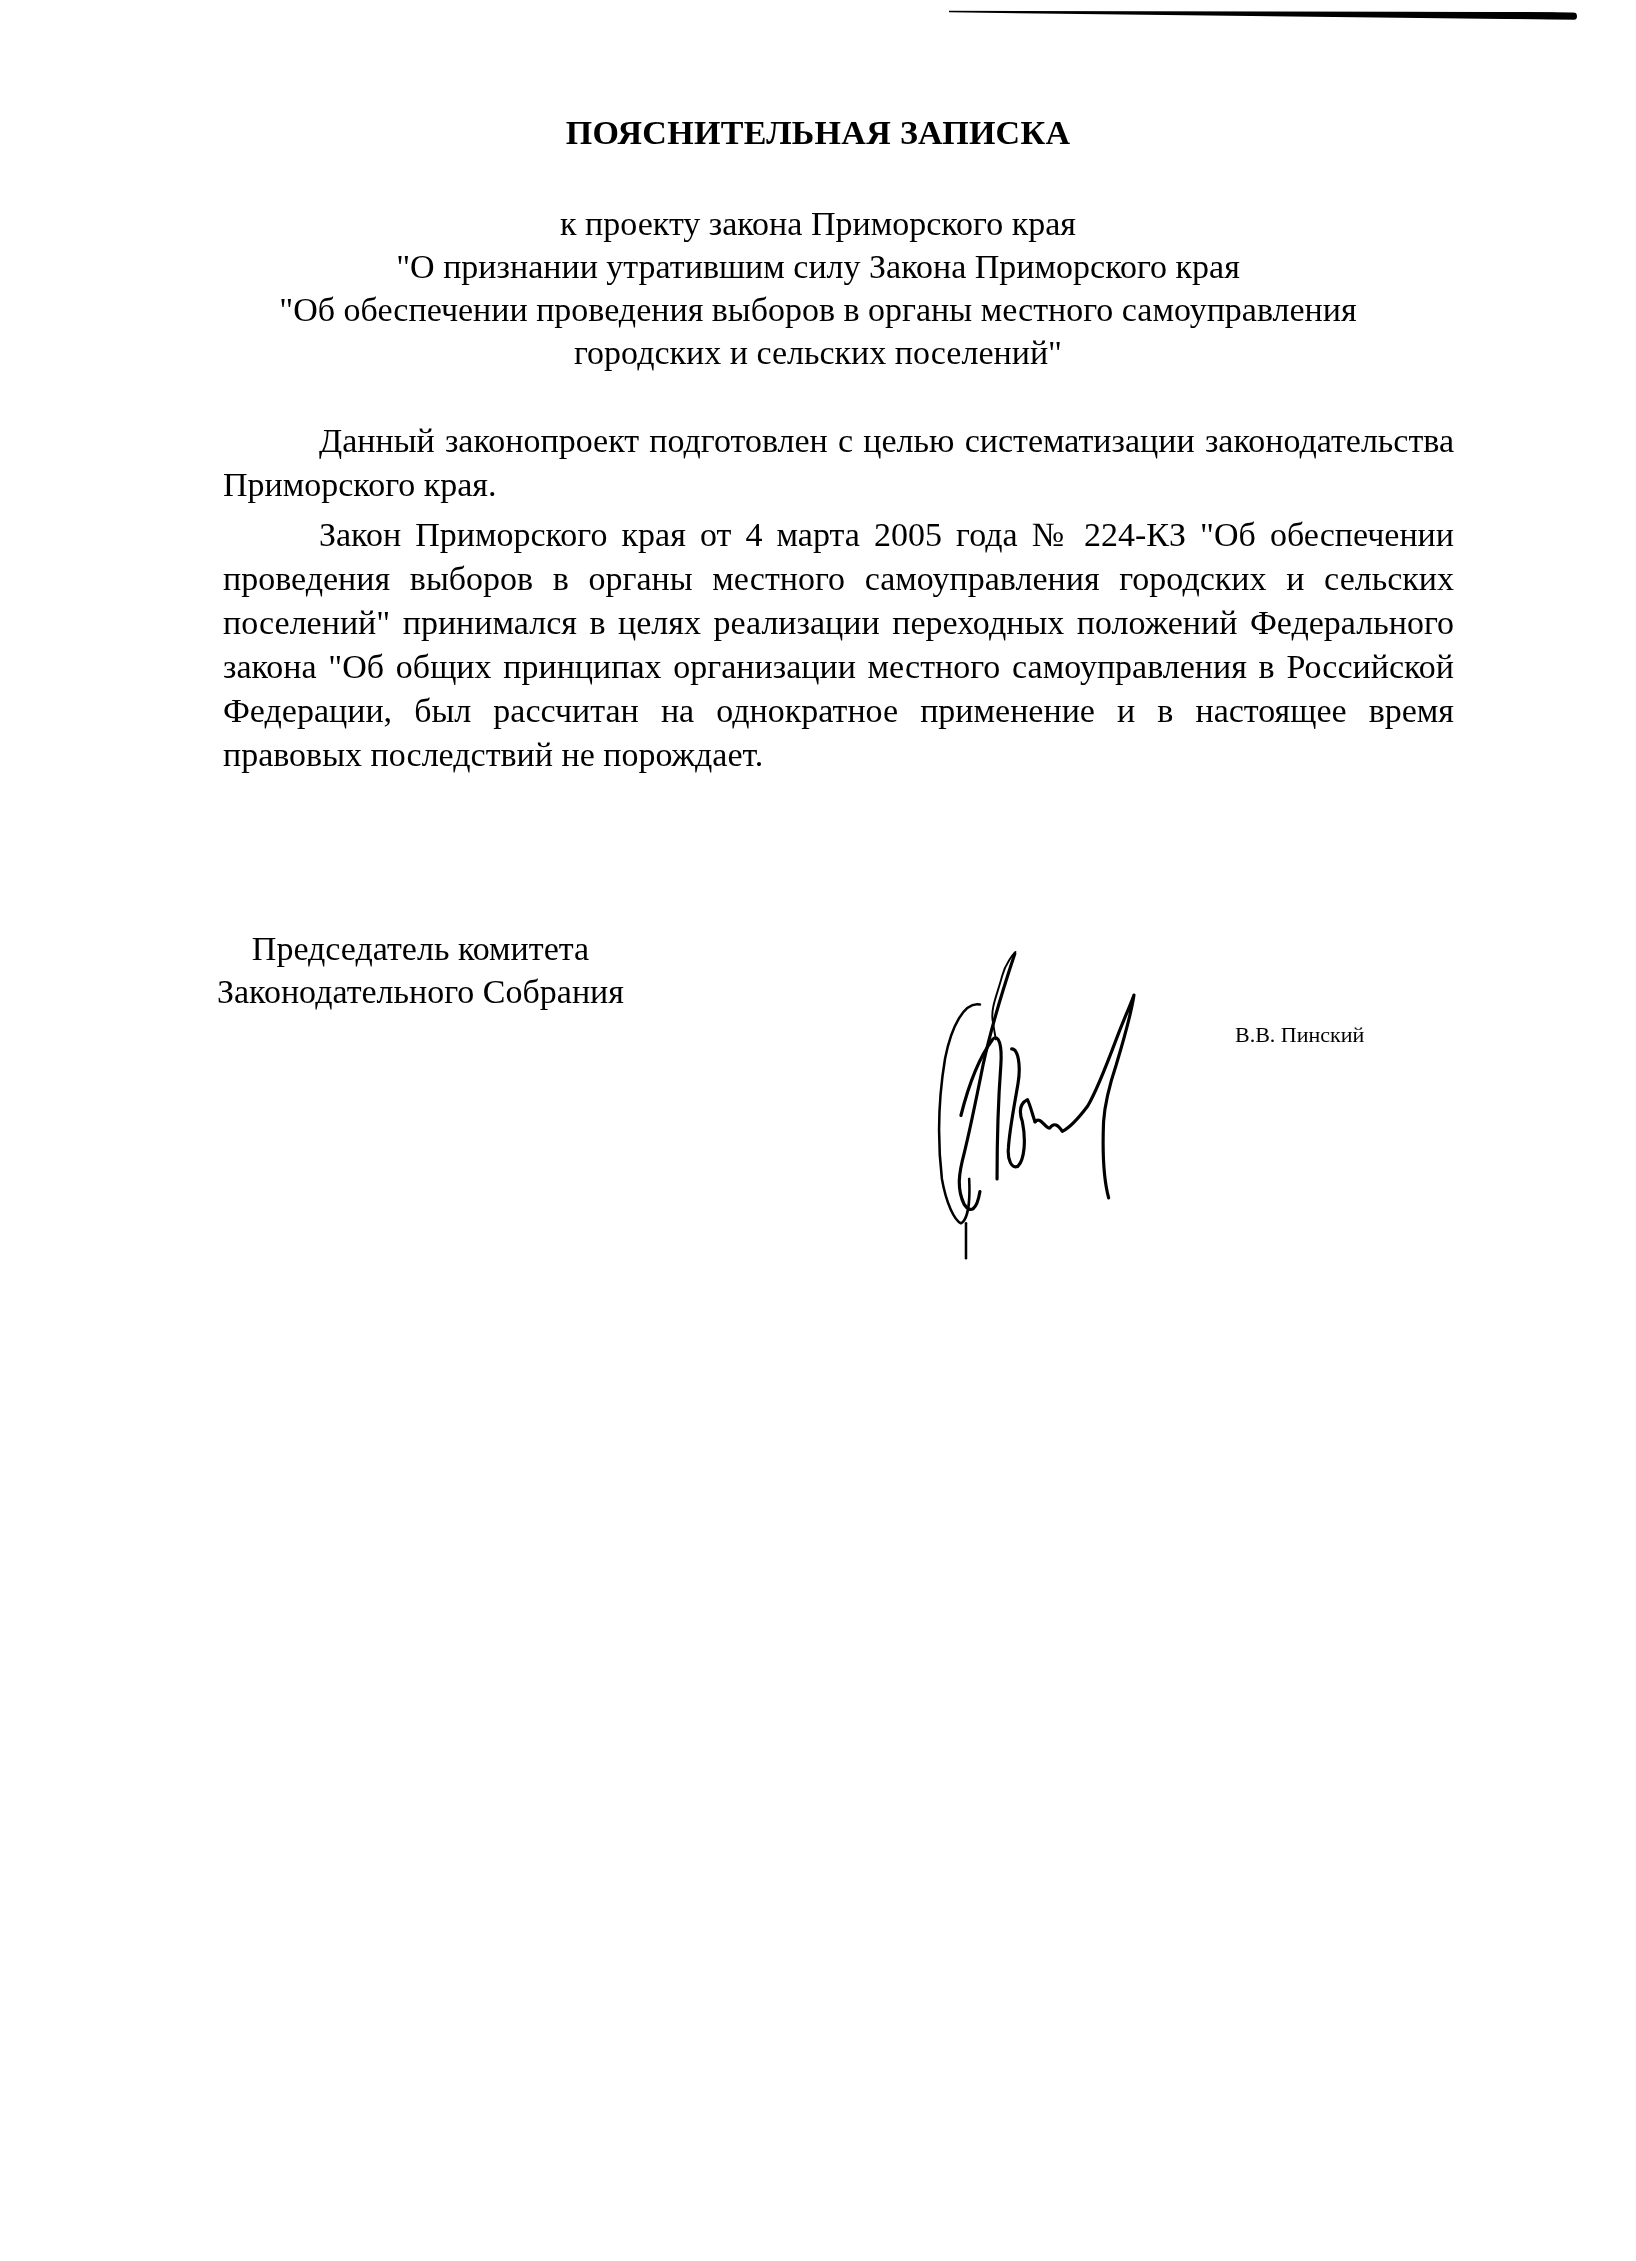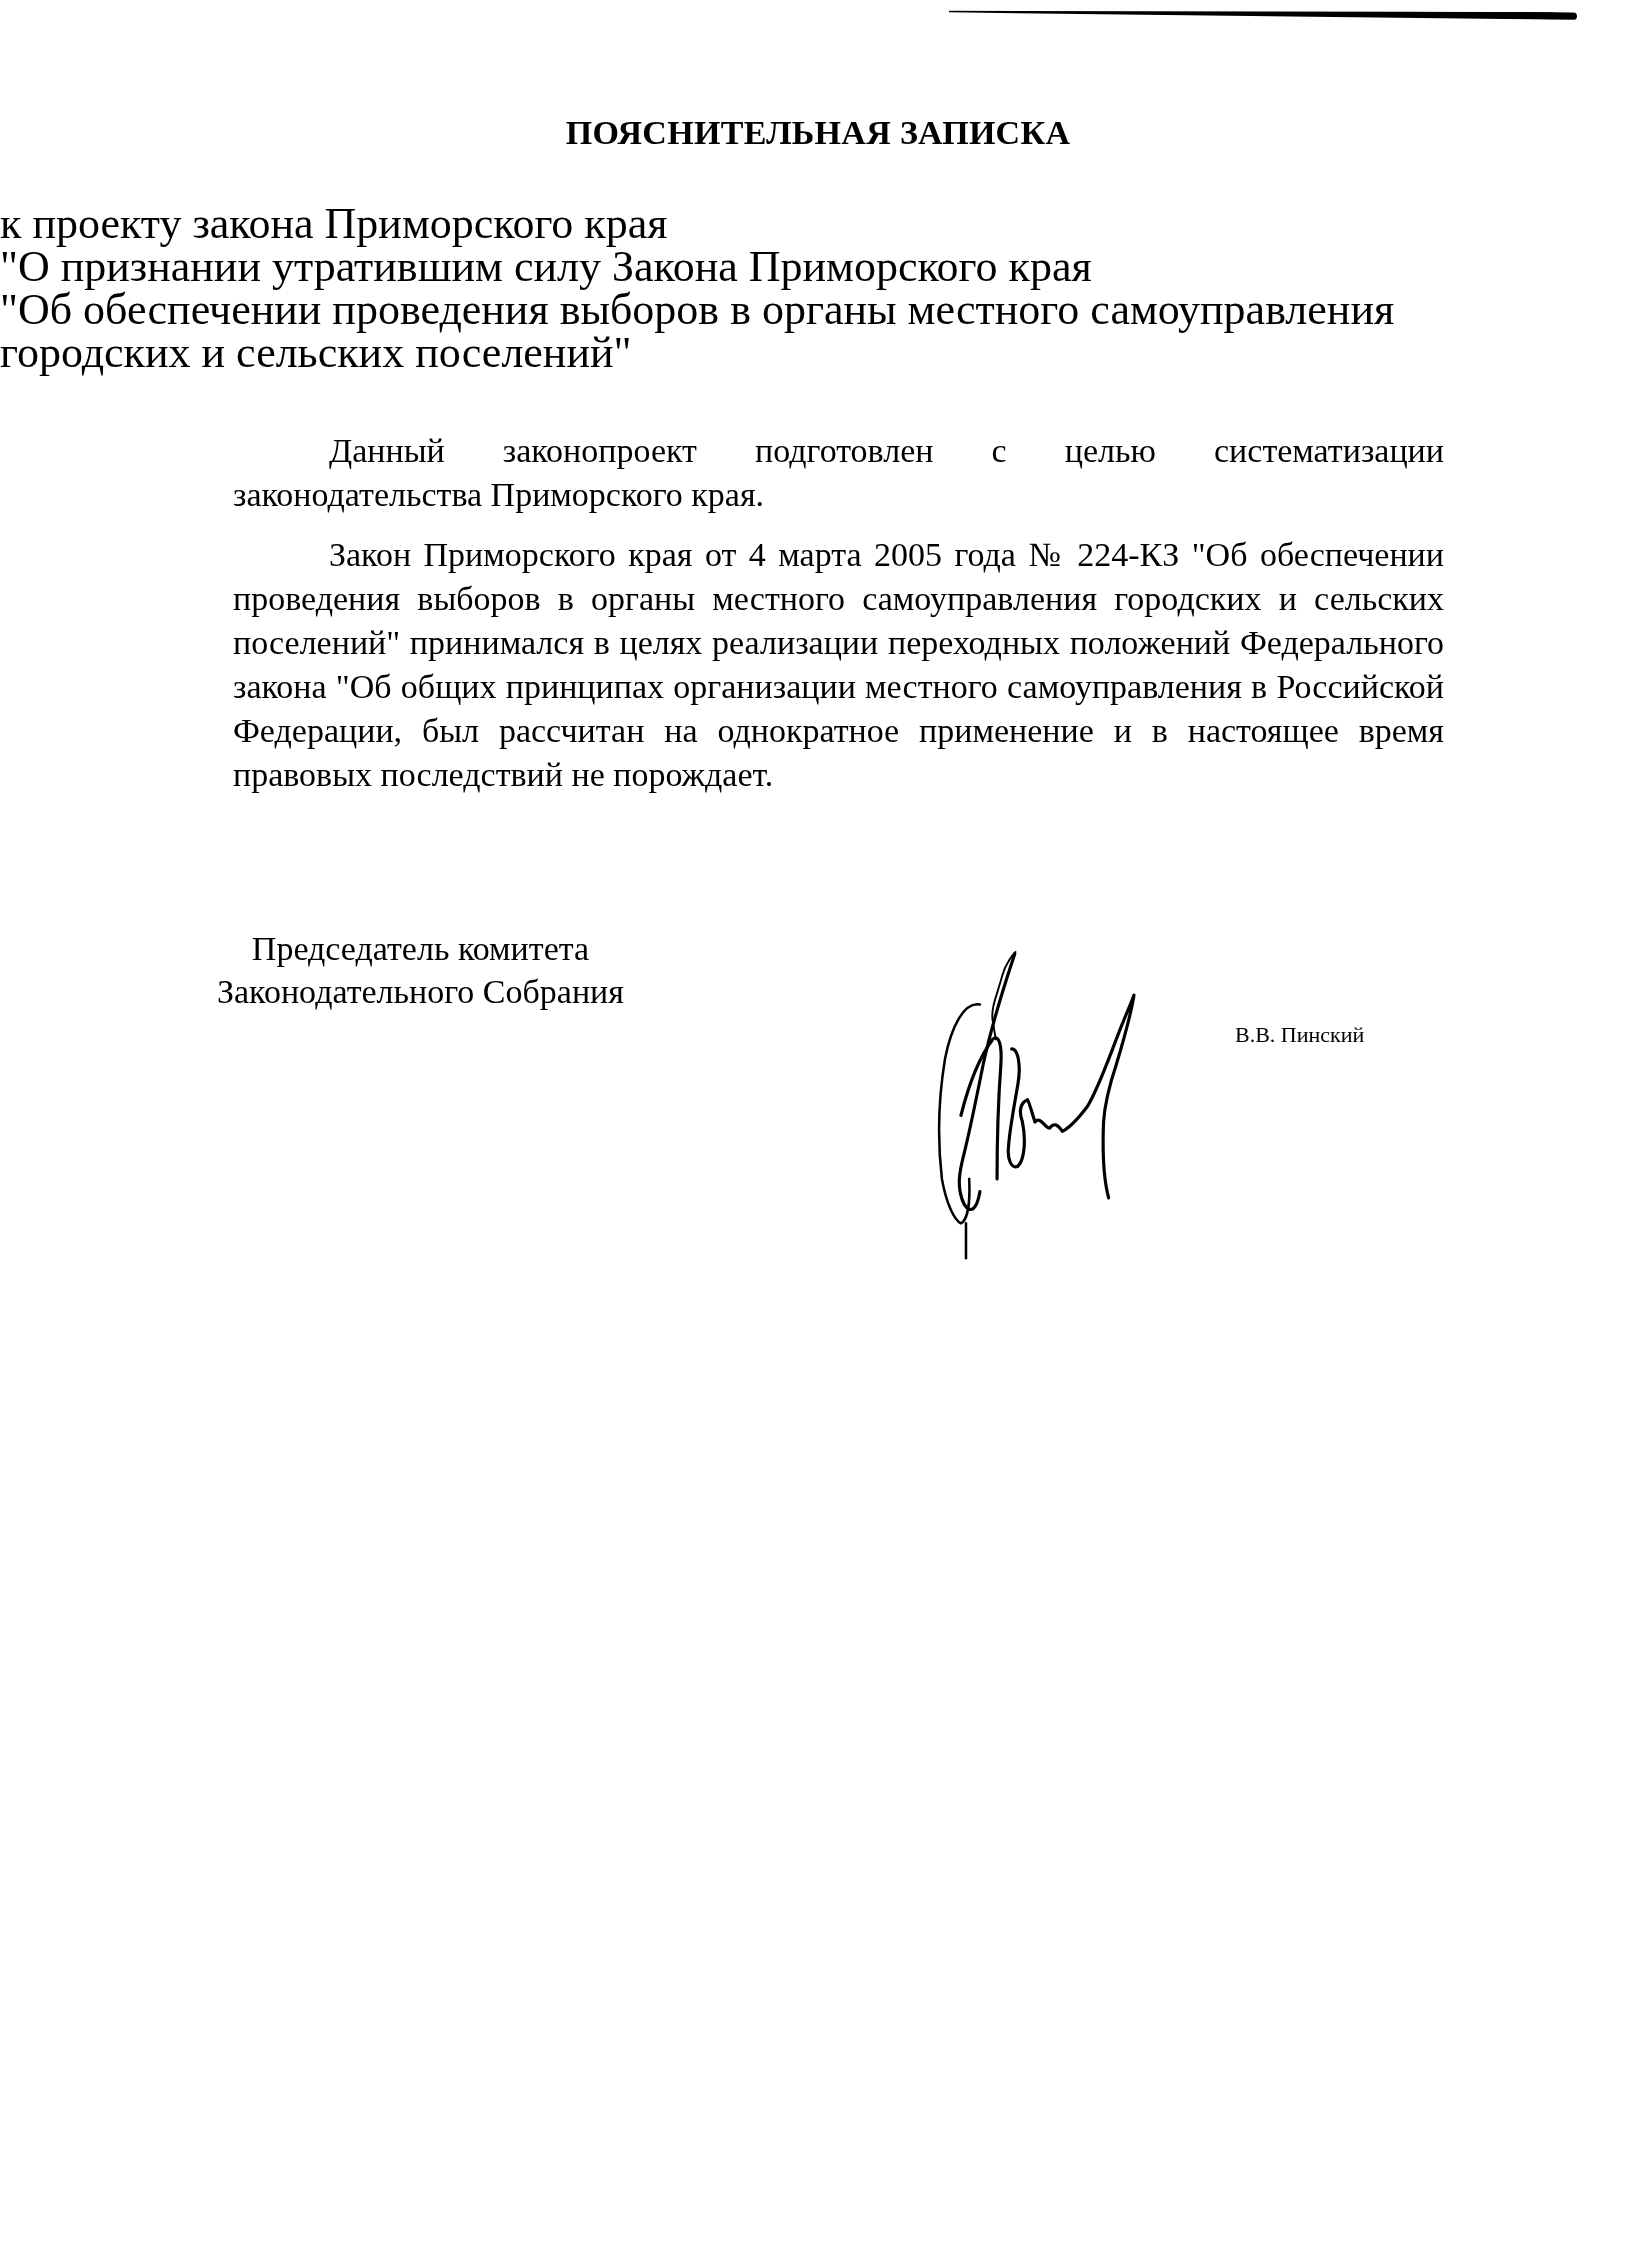--- a/index.html
+++ b/index.html
@@ -34,35 +34,36 @@
       text-align: center;
       font-weight: bold;
       font-size: 34px;
       letter-spacing: 0.3px;
     }
     .subtitle {
       position: absolute;
       left: 0;
       width: 100%;
       top: 202px;
-      font-size: 44px;
+      text-align: center;
+      font-size: 34px;
       line-height: 43px;
     }
     .subtitle div { white-space: nowrap; }
     .body-text {
       position: absolute;
       left: 217px;
       width: 1243px;
       top: 413px;
       font-size: 34px;
       line-height: 44px;
       text-align: justify;
     }
     .body-text p {
-      margin: 16px;
+      margin: 6px;
       text-indent: 96px;
       text-align: justify;
     }
     .sig-block {
       position: absolute;
       left: 217px;
       top: 927px;
       font-size: 34px;
       line-height: 43px;
     }

